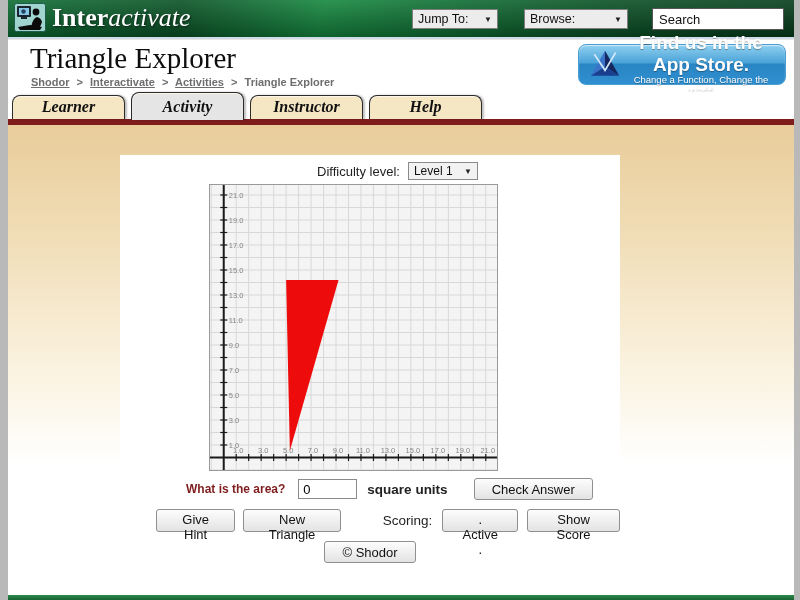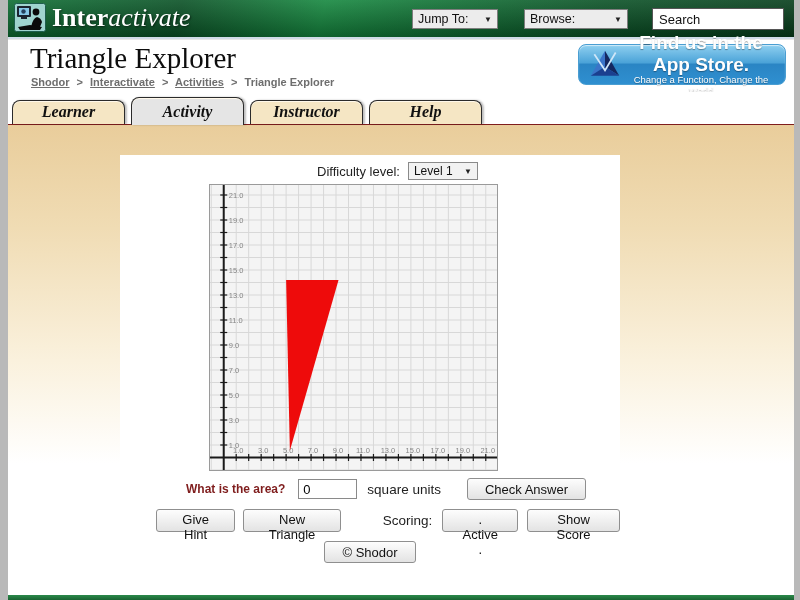--- a/index.html
+++ b/index.html
@@ -35,40 +35,40 @@
   .appstore { position:absolute; right:8px; top:4px; width:208px; height:41px; border-radius:8px; cursor:pointer;
     background:linear-gradient(to bottom, #8fd0f0 0%, #4ba3d8 45%, #2a85c4 50%, #2f8fd0 100%);
     border:1px solid #4a9ed2; display:flex; align-items:center; padding:0 6px 0 8px;
     box-shadow:inset 0 1px 1px rgba(255,255,255,.6); }
   .appstore-logo { flex:0 0 36px; height:32px; }
   .appstore-text { flex:1; text-align:center; color:#fff; line-height:1.15; }
   .appstore-text .l1 { display:block; font-size:19px; font-weight:bold; text-shadow:0 1px 1px rgba(0,0,0,.35); }
   .appstore-text .l2 { display:block; font-size:9.5px; text-shadow:0 1px 1px rgba(0,0,0,.35); }
 
   
-  .tab-bar { position:relative; z-index:2; height:33px; flex:0 0 33px; background:#fff; display:flex; align-items:flex-end; padding-left:4px; border-bottom:1px solid #7f1d1d; }
+  .tab-bar { position:relative; z-index:2; height:33px; flex:0 0 33px; background:#fff; display:flex; align-items:flex-end; padding-left:4px; border-bottom:6px solid #7f1d1d; }
   .tab { width:113px; margin-right:6px; height:24px; line-height:22px; text-align:center; cursor:pointer;
     font-family:"Liberation Serif", serif; font-style:italic; font-weight:bold; font-size:16px; color:#111;
     background:#f5e6c4; border:1px solid #2b2b2b; border-bottom:none; border-radius:8px 8px 0 0;
     box-shadow:inset 0 1px 0 #fff8ea, 2px 0 2px rgba(0,0,0,.25); }
   .tab.active { height:28px; line-height:28px; margin-bottom:-1px; background:#e5e5e5; position:relative; z-index:3; }
 
   
   .tab-content { position:relative; flex:1 1 auto; background:linear-gradient(to bottom, #e9cd9b 0%, #f0dcb4 22%, #faf1dd 50%, #ffffff 72%); }
   .panel { margin:30px 0 0 112px; width:500px; height:394px; background:#fff; padding-top:5px; }
 
   .difficulty-row { text-align:center; font-size:13px; color:#222; height:22px; display:flex; align-items:center; justify-content:center; gap:8px; padding-left:55px; }
   .sel-level { width:70px; height:18px; font-size:12px; background:#f2f2f2; border:1px solid #8a8a8a; }
 
   .graph-wrap { margin:2px 0 0 89px; width:289px; height:287px; border:1px solid #9a9a9a; background:#f4f4f4; }
 
   .area-row { margin:7px 0 0 66px; display:flex; align-items:center; }
   .area-row .q { font-size:12px; font-weight:bold; color:#7f1d1d; }
   .area-input { width:59px; height:20px; margin-left:13px; border:1px solid #8a8a8a; font-size:13px; padding:1px 4px; font-family:"Liberation Sans", sans-serif; }
-  .area-row .units { font-size:13.5px; color:#222; margin-left:10px; }
+  .area-row .units { font-size:13.5px; color:#222; margin-left:10px;font-weight:bold; }
   .btn { font-family:"Liberation Sans", sans-serif; font-size:13px; color:#111; cursor:pointer;
     background:linear-gradient(to bottom,#fdfdfd,#e3e3e3); border:1px solid #8f8f8f; border-radius:3px; padding:2px 17px; height:22px; }
   .btn-check { margin-left:26px; }
 
   .buttons-row { margin:9px 0 0 36px; display:flex; align-items:center; }
   .buttons-row .btn { height:23px; }
   .btn-newtri { margin-left:8px; }
   .scoring-label { font-size:13.5px; color:#222; margin-left:42px; }
   .btn-active { margin-left:10px; }
   .btn-showscore { margin-left:9px; }

